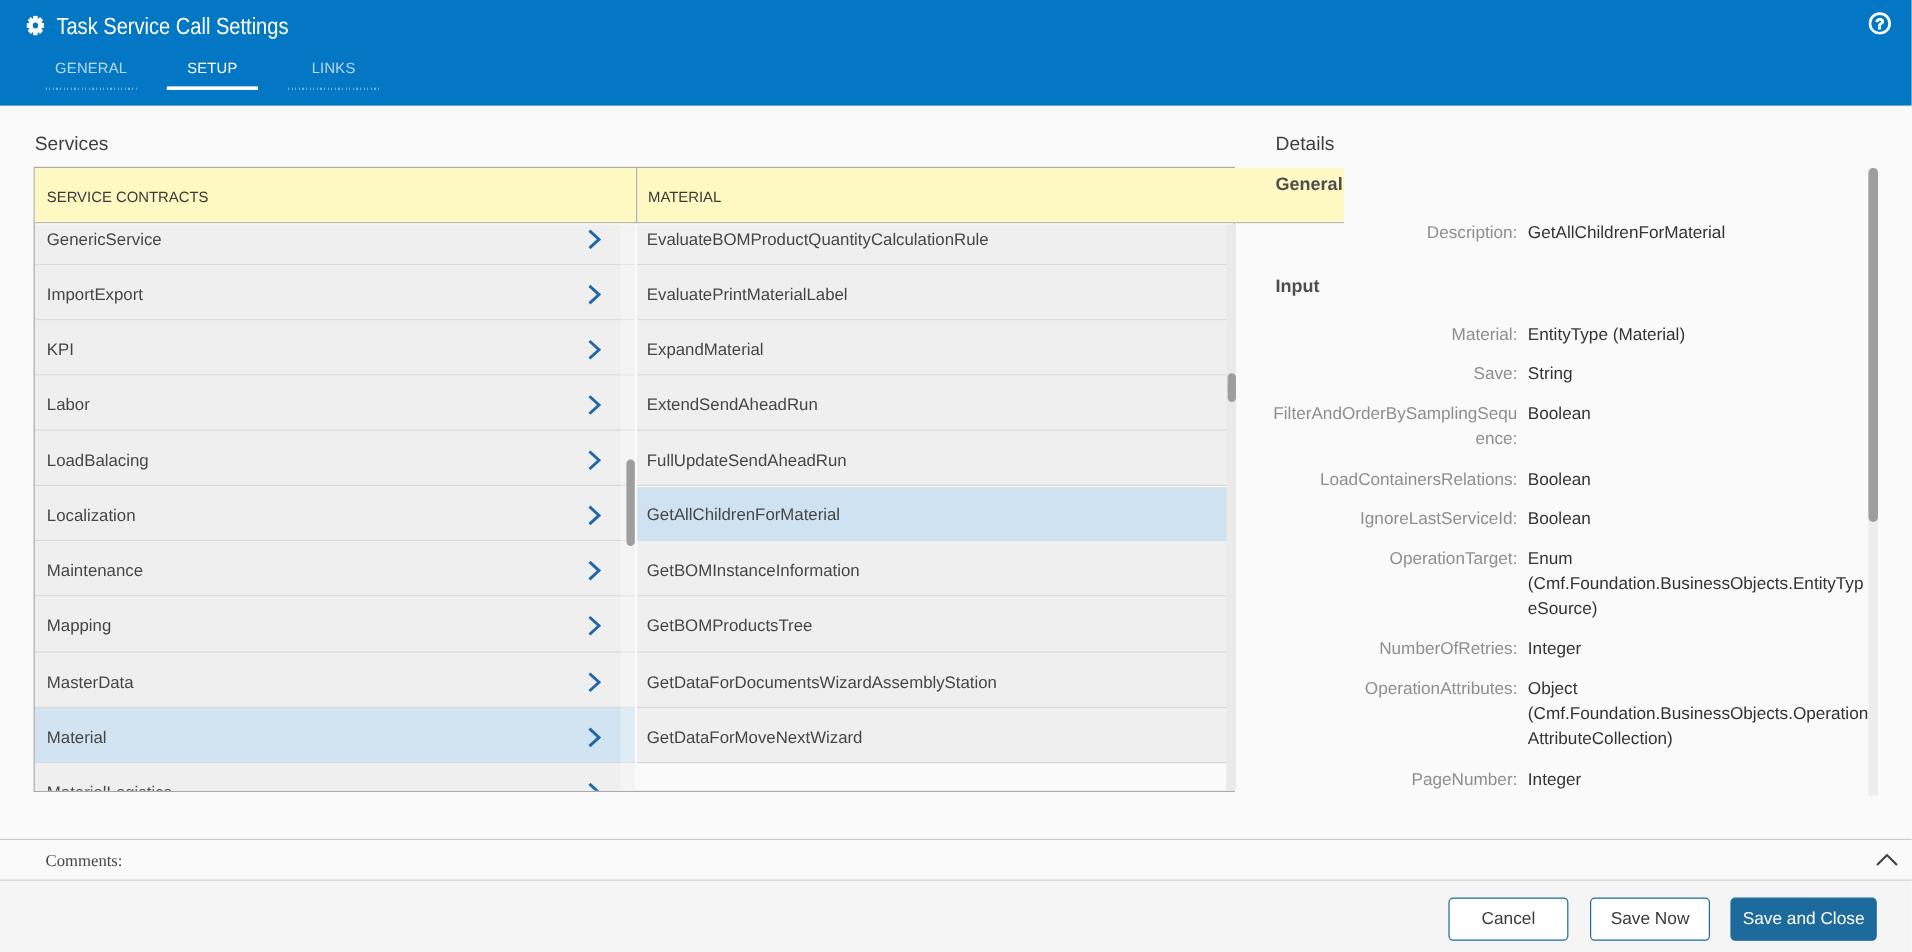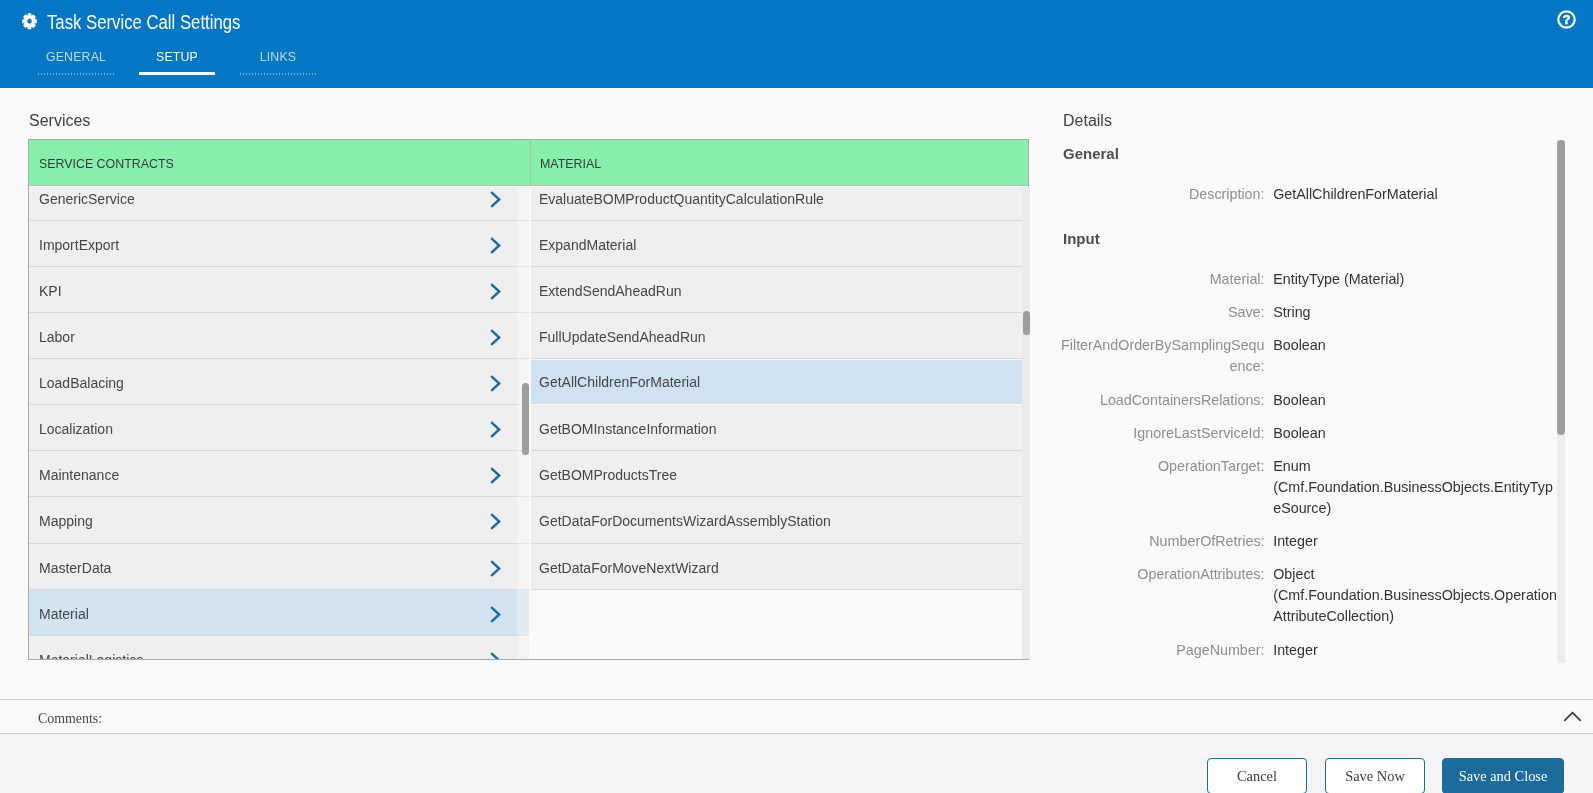--- a/index.html
+++ b/index.html
@@ -14,21 +14,21 @@
 .tabline { position:absolute; top:72px; width:76px; height:3px; }
 .tabline.active { background:#fff; }
 .tabline.dotted { top:73px; height:2px; background-image:repeating-linear-gradient(to right, rgba(255,255,255,0.42) 0 1px, transparent 1px 3px); }
 .help { position:absolute; left:1557px; top:10px; }
 
 .services-label { position:absolute; left:29px; top:112px; font-size:16px; color:#3f3f3f; }
 .details-label { position:absolute; left:1063px; top:112px; font-size:16px; color:#3f3f3f; }
 
 .table { position:absolute; left:28px; top:139px; width:1001px; height:521px;
   border:1px solid #a9a9a9; background:#fafafa; }
-.thead { position:absolute; left:0; top:0; width:999px; height:46px; background:#86efac;
+.thead { position:absolute; left:0; top:0; width:1091px; height:46px; background:#fef9c3;
   border-bottom:1px solid #bbbbbb; }
 .thead .h1 { position:absolute; left:10px; top:16.5px; font-size:12.4px; color:#3a3a3a; }
 .thead .h2 { position:absolute; left:511px; top:16.5px; font-size:12.4px; color:#3a3a3a; }
 .thead .vline { position:absolute; left:501px; top:0; width:1px; height:46px; background:#b5b5b5; }
 .listclip { position:absolute; left:0; top:47px; width:999px; height:472px; overflow:hidden; }
 .col { position:absolute; top:0; width:492px; }
 .col1 { width:500px; }
 .col1 { left:0; }
 .col2 { left:502px; }
 .row { position:relative; height:46.13px; background:#efefef; border-bottom:1px solid #d8d8d8;
@@ -44,22 +44,22 @@
   color:#8e8e8e; line-height:21px; }
 .fvalue { position:absolute; left:212.7px; top:0; width:290px; font-size:14.3px; color:#333;
   line-height:21px; }
 .abs { position:absolute; }
 
 .hr1 { position:absolute; left:0; top:699px; width:1593px; height:1px; background:#cbcbcb; }
 .comments { position:absolute; left:38px; top:711px; font-size:13.9px; color:#464646;font-family:Liberation Serif, serif; }
 .chevup { position:absolute; left:1563px; top:710.5px; }
 .hr2 { position:absolute; left:0; top:733px; width:1593px; height:1px; background:#cbcbcb; }
 .footer { position:absolute; left:0; top:734px; width:1593px; height:59px; background:#f5f5f5; }
-.btn { position:absolute; top:24px; height:36px; border-radius:4px; border:1px solid #1d6a9c;
-  background:#fff; color:#3b3b3b; font-size:14.4px; font-family:Liberation Serif, serif;
+.btn { position:absolute; top:14px; height:36px; border-radius:4px; border:1px solid #1d6a9c;
+  background:#fff; color:#3b3b3b; font-size:14.4px; font-family:Liberation Sans, sans-serif;
   text-align:center; line-height:34px; }
 .btn.primary { background:#1d6a9c; color:#fff; border-color:#1d6a9c; }
 </style>
 </head>
 <body>
 <div class="topbar">
   <svg class="gear" width="15" height="16.5" viewBox="0 0 16 16" preserveAspectRatio="none">
     <g fill="#fff">
       <rect x="6" y="0.2" width="4" height="4" rx="0.5"></rect>
       <rect x="6" y="11.8" width="4" height="4" rx="0.5"></rect>
@@ -125,20 +125,21 @@
           </svg></div>
       <div class="row sel1">Material<svg class="chev" width="12" height="17" viewBox="0 0 12 17">
             <path d="M2.2 1.2 L10.2 8.5 L2.2 15.8" fill="none" stroke="#1e68a8" stroke-width="2.4"></path>
           </svg></div>
       <div class="row">MaterialLogistics<svg class="chev" width="12" height="17" viewBox="0 0 12 17">
             <path d="M2.2 1.2 L10.2 8.5 L2.2 15.8" fill="none" stroke="#1e68a8" stroke-width="2.4"></path>
           </svg></div>
     </div>
     <div class="col col2" style="top:-12.5px;">
       <div class="row">EvaluateBOMProductQuantityCalculationRule</div>
+      <div class="row">EvaluatePrintMaterialLabel</div>
       <div class="row">ExpandMaterial</div>
       <div class="row">ExtendSendAheadRun</div>
       <div class="row">FullUpdateSendAheadRun</div>
       <div style="height:1.2px;"></div>
       <div class="row sel2">GetAllChildrenForMaterial</div>
       <div style="height:0.8px;"></div>
       <div class="row">GetBOMInstanceInformation</div>
       <div class="row">GetBOMProductsTree</div>
       <div class="row">GetDataForDocumentsWizardAssemblyStation</div>
       <div class="row">GetDataForMoveNextWizard</div>

